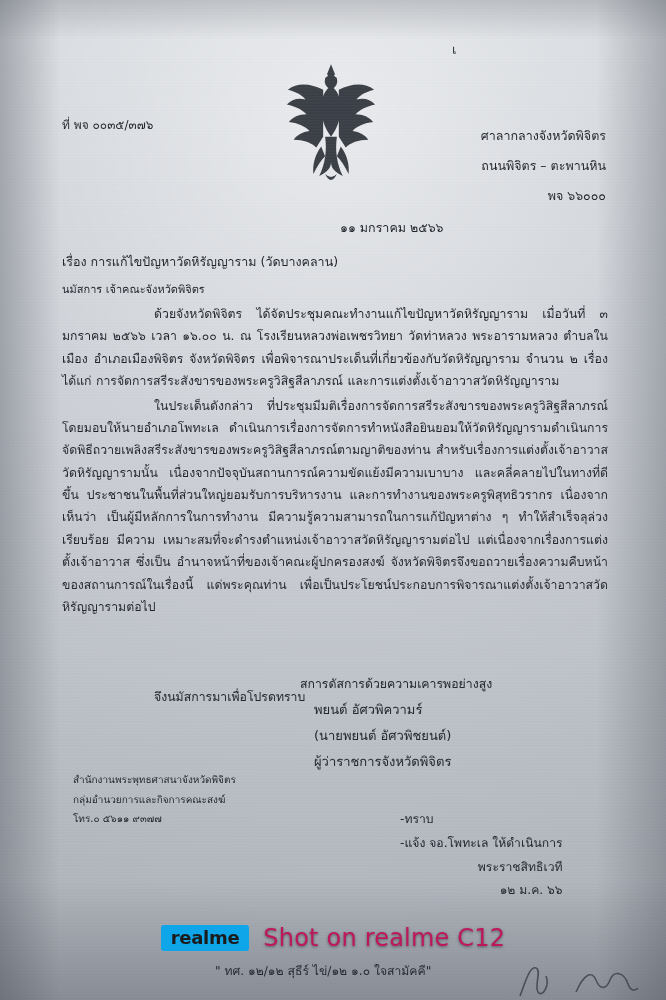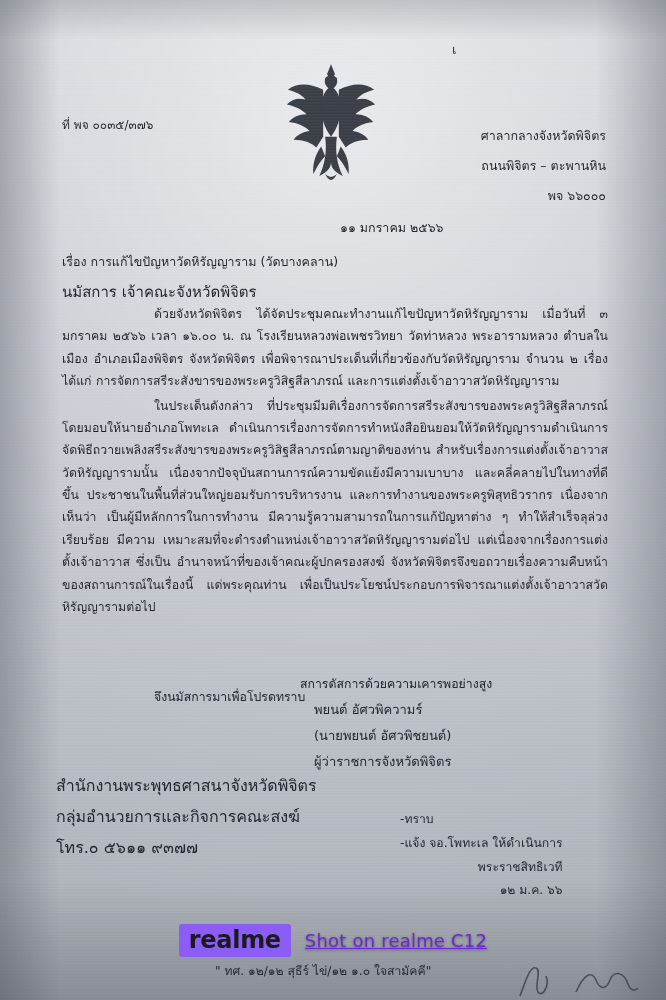--- a/index.html
+++ b/index.html
@@ -92,21 +92,21 @@
     font-size: 12.5px;
   }
   .subject {
     left: 62px;
     top: 252px;
     font-size: 12.5px;
   }
   .salutation {
     left: 62px;
     top: 281px;
-    font-size: 15px;
+    font-size: 11px;
   }
   .body-block {
     position: absolute;
     left: 62px;
     top: 303px;
     width: 546px;
   }
   .para {
     font-size: 12.3px;
     line-height: 1.82;
@@ -133,23 +133,23 @@
     font-size: 12.3px;
     line-height: 2.0;
   }
   .sig-block div { white-space: nowrap; }
   .sig-name {
     padding-left: 14px;
     font-size: 13px;
   }
   .footer-left {
     position: absolute;
-    left: 56px;
+    left: 73px;
     top: 770px;
-    font-size: 16px;
+    font-size: 10px;
     line-height: 1.95;
   }
   .footer-left div { white-space: nowrap; }
   .footer-right {
     position: absolute;
     left: 400px;
     top: 808px;
     font-size: 12.2px;
     line-height: 1.95;
     text-align: left;
@@ -183,36 +183,35 @@
     left: 0;
     right: 0;
     top: 924px;
     display: flex;
     align-items: center;
     justify-content: center;
     gap: 14px;
     pointer-events: none;
   }
   .wm-badge {
-    background: #8b5cf6;
+    background: #0ea5e9;
     color: #1b1b1b;
-    font-size: 24px;
+    font-size: 18px;
     font-weight: bold;
     letter-spacing: -0.3px;
     padding: 2px 10px 3px 10px;
     border-radius: 3px;
     font-family: "DejaVu Sans", sans-serif;
   }
   .wm-text {
-    color: #6d28d9;
-    font-size: 18px;
+    color: #be185d;
+    font-size: 24px;
     letter-spacing: 0.2px;
     text-shadow: 0 1px 3px rgba(0,0,0,0.45);
     font-family: "DejaVu Sans", sans-serif;
-    text-decoration: underline;
   }
   
   .noise {
     position: absolute;
     inset: 0;
     background-image: repeating-linear-gradient(180deg, rgba(255,255,255,0.05) 0px, rgba(255,255,255,0.05) 1px, rgba(0,0,0,0.012) 2px, rgba(0,0,0,0.012) 3px);
     pointer-events: none;
     opacity: 0.55;
   }
 </style>

